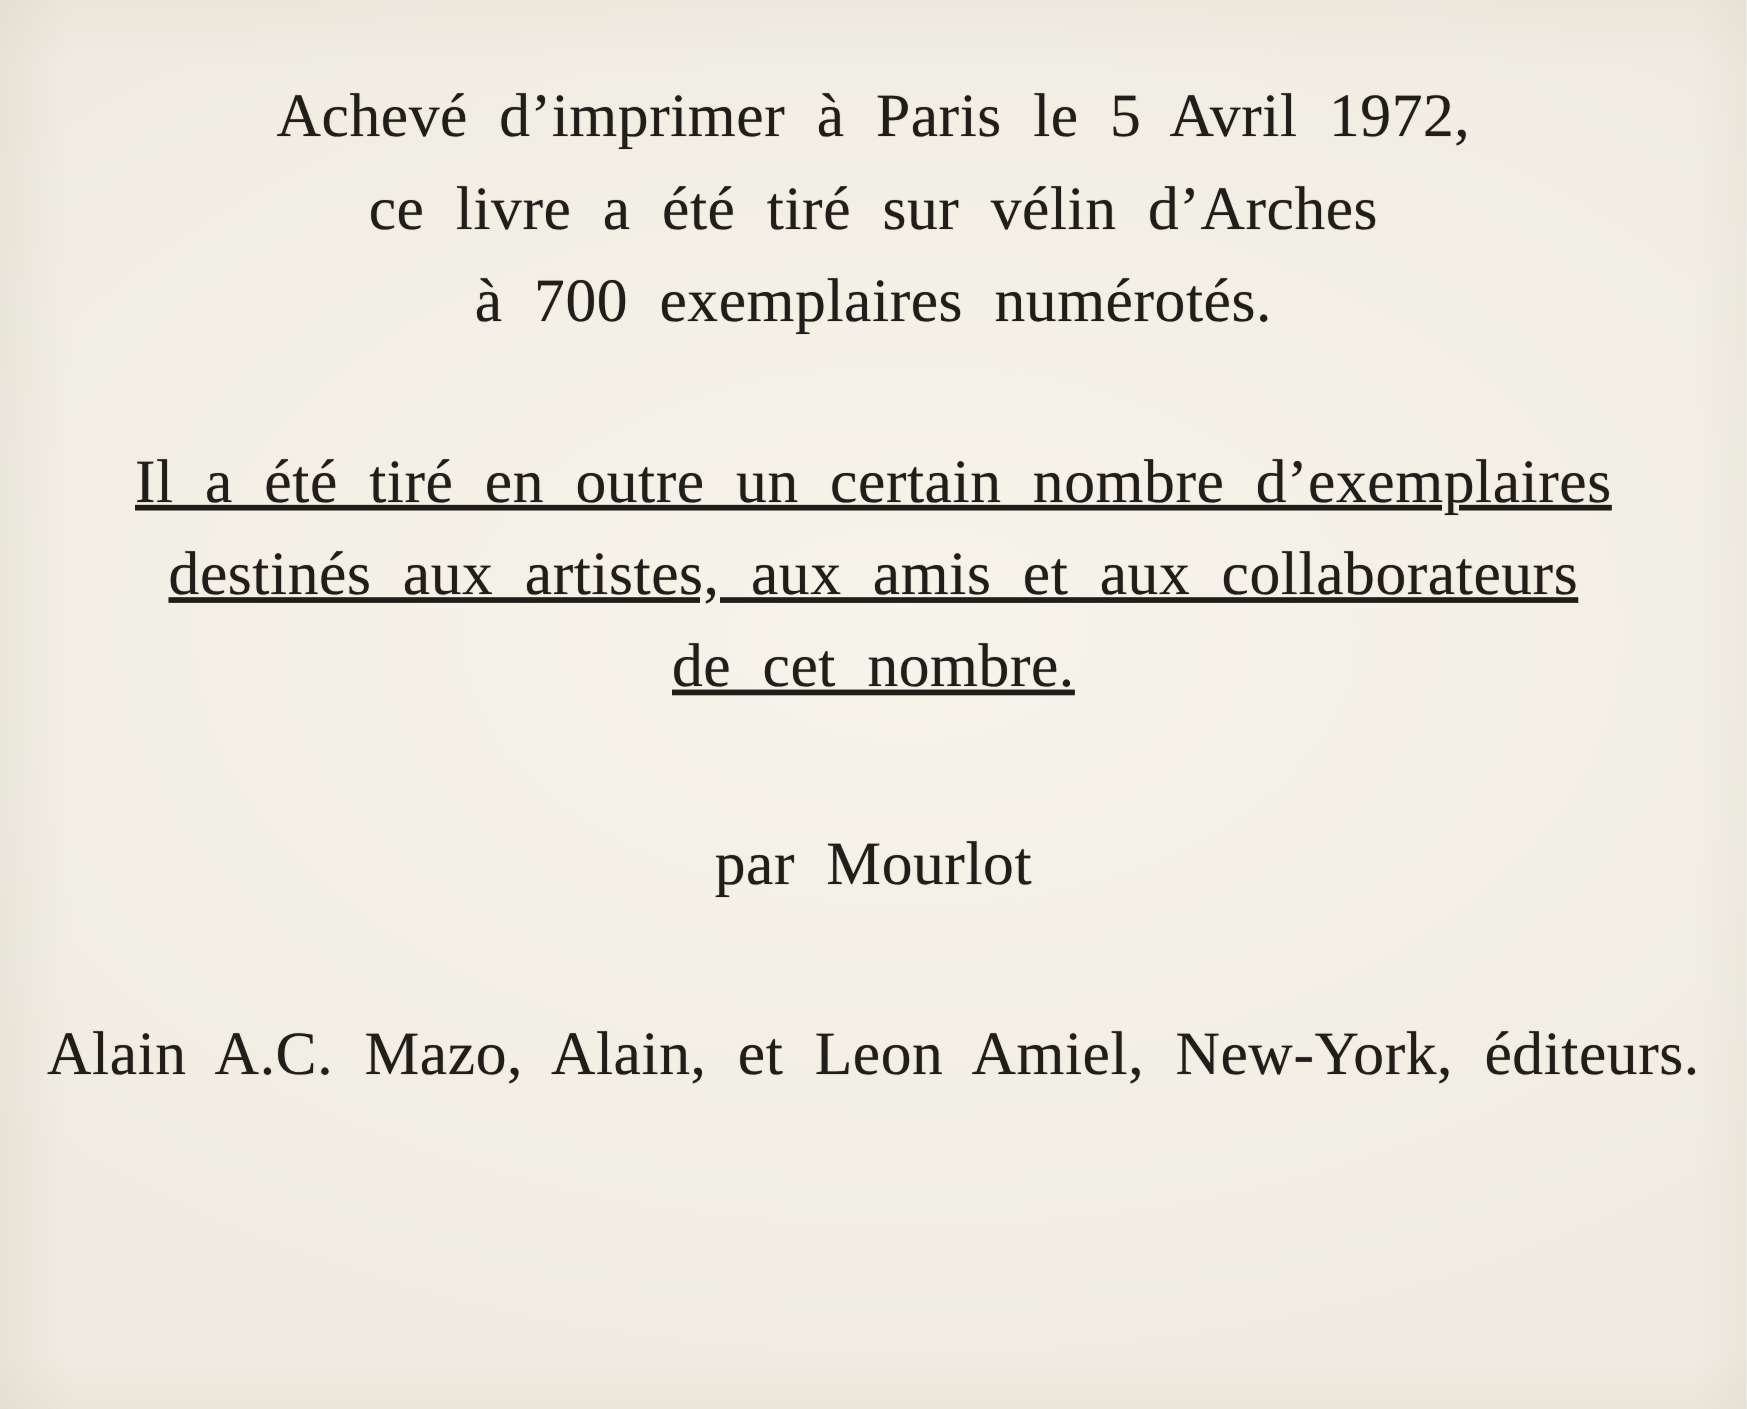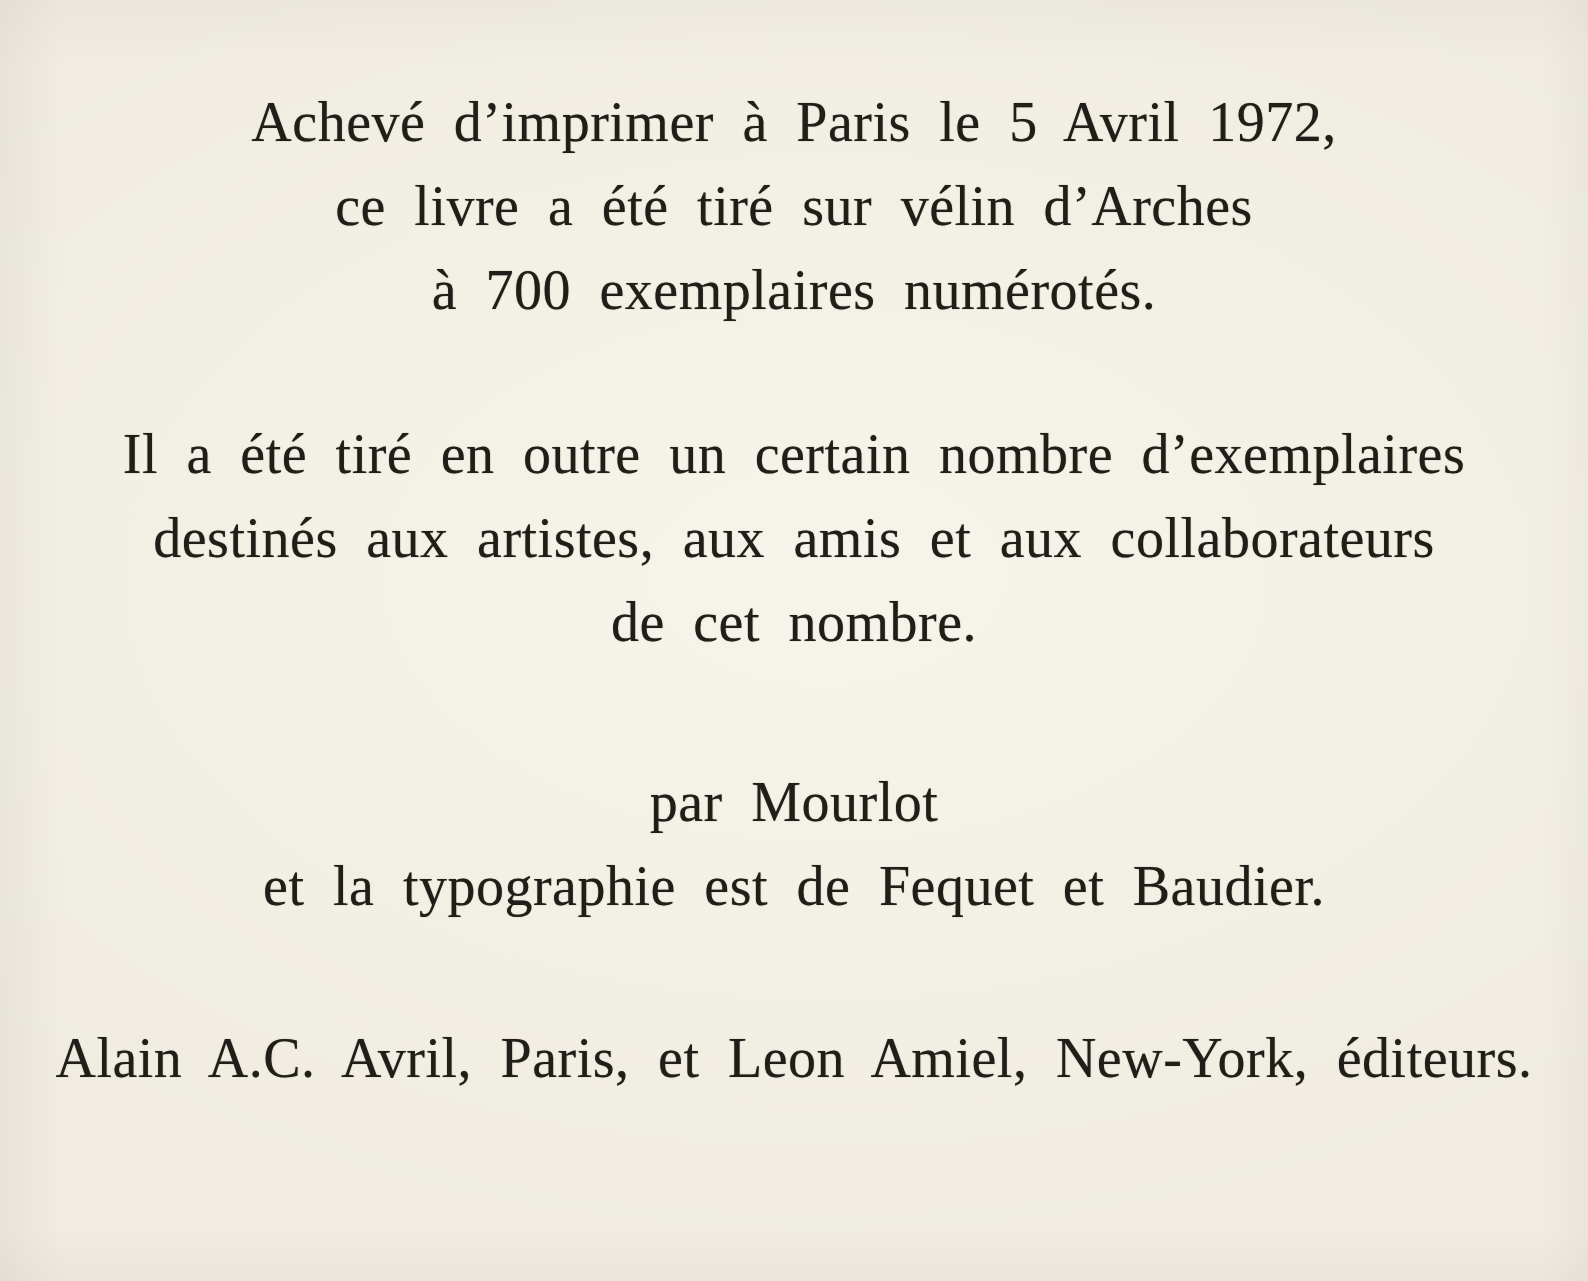--- a/index.html
+++ b/index.html
@@ -16,30 +16,30 @@
     width: 1588px;
     height: 1281px;
     background-color: #f0ece1;
     background-image:
       radial-gradient(ellipse 120% 90% at 52% 45%, rgba(255,253,246,0.45) 0%, rgba(255,253,246,0.0) 60%),
       linear-gradient(90deg, rgba(205,200,188,0.25) 0%, rgba(205,200,188,0.0) 4%, rgba(205,200,188,0.0) 97%, rgba(205,200,188,0.18) 100%),
       linear-gradient(180deg, rgba(210,205,192,0.18) 0%, rgba(210,205,192,0.0) 5%, rgba(210,205,192,0.0) 96%, rgba(210,205,192,0.20) 100%);
     font-family: "Liberation Serif", "DejaVu Serif", serif;
     color: #211e1a;
     box-sizing: border-box;
-    padding-top: 80px;
+    padding-top: 64px;
   }
   .colophon {
     width: 100%;
     text-align: center;
   }
   .para {
     margin: 0;
   }
-  .para-2 { margin-top: 80px; }
+  .para-2 { margin-top: 80px; text-decoration: underline; }
   .para-3 { margin-top: 96px; }
   .para-4 { margin-top: 88px; }
   .line {
     font-size: 56px;
     line-height: 84px;
     letter-spacing: 0.5px;
     word-spacing: 14px;
     white-space: nowrap;
     text-shadow: 0 0 1px rgba(33, 30, 26, 0.55);
   }
@@ -57,21 +57,20 @@
     </div>
 
     <div class="para para-2">
       <div class="line">Il a été tiré en outre un certain nombre d’exemplaires</div>
       <div class="line">destinés aux artistes, aux amis et aux collaborateurs</div>
       <div class="line">de cet nombre.</div>
     </div>
 
     <div class="para para-3">
       <div class="line">par Mourlot</div>
-      <div class="line">et la typographie est de Fequet et Baudier.</div>
     </div>
 
     <div class="para para-4">
-      <div class="line">Alain A.C. Avril, Paris, et Leon Amiel, New-York, éditeurs.</div>
+      <div class="line">Alain A.C. Mazo, Alain, et Leon Amiel, New-York, éditeurs.</div>
     </div>
 
   </div>
 </div>
 
 </body></html>

